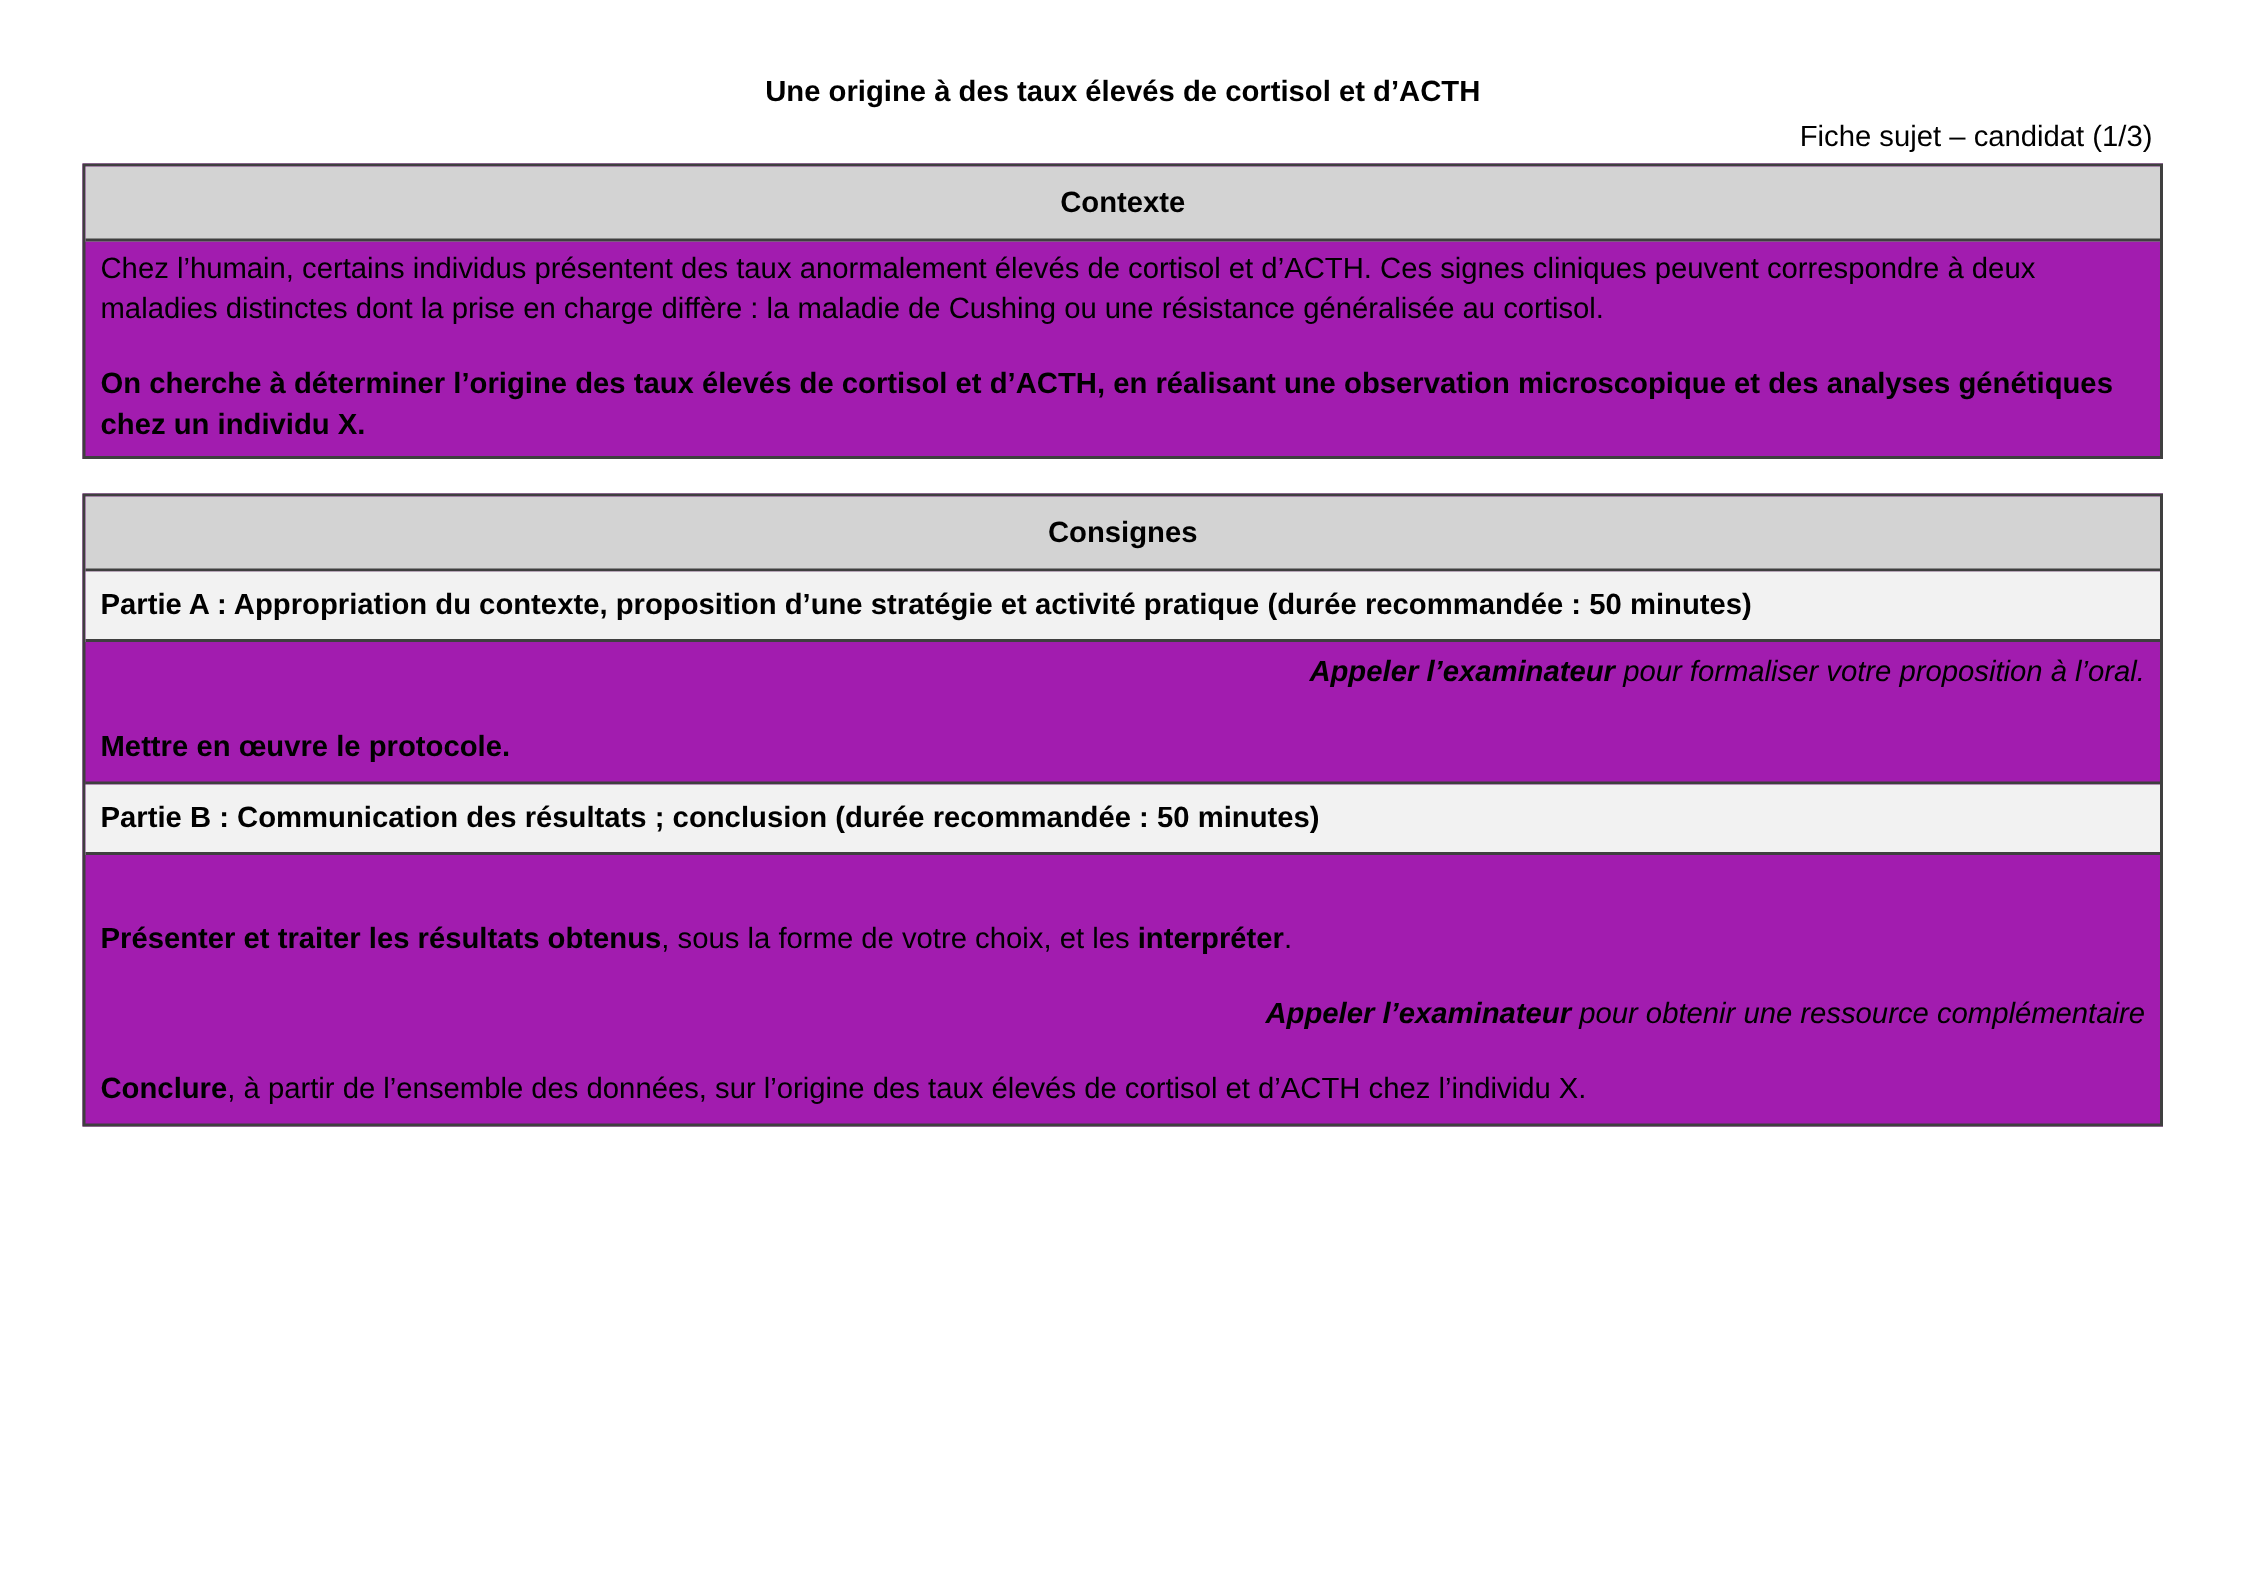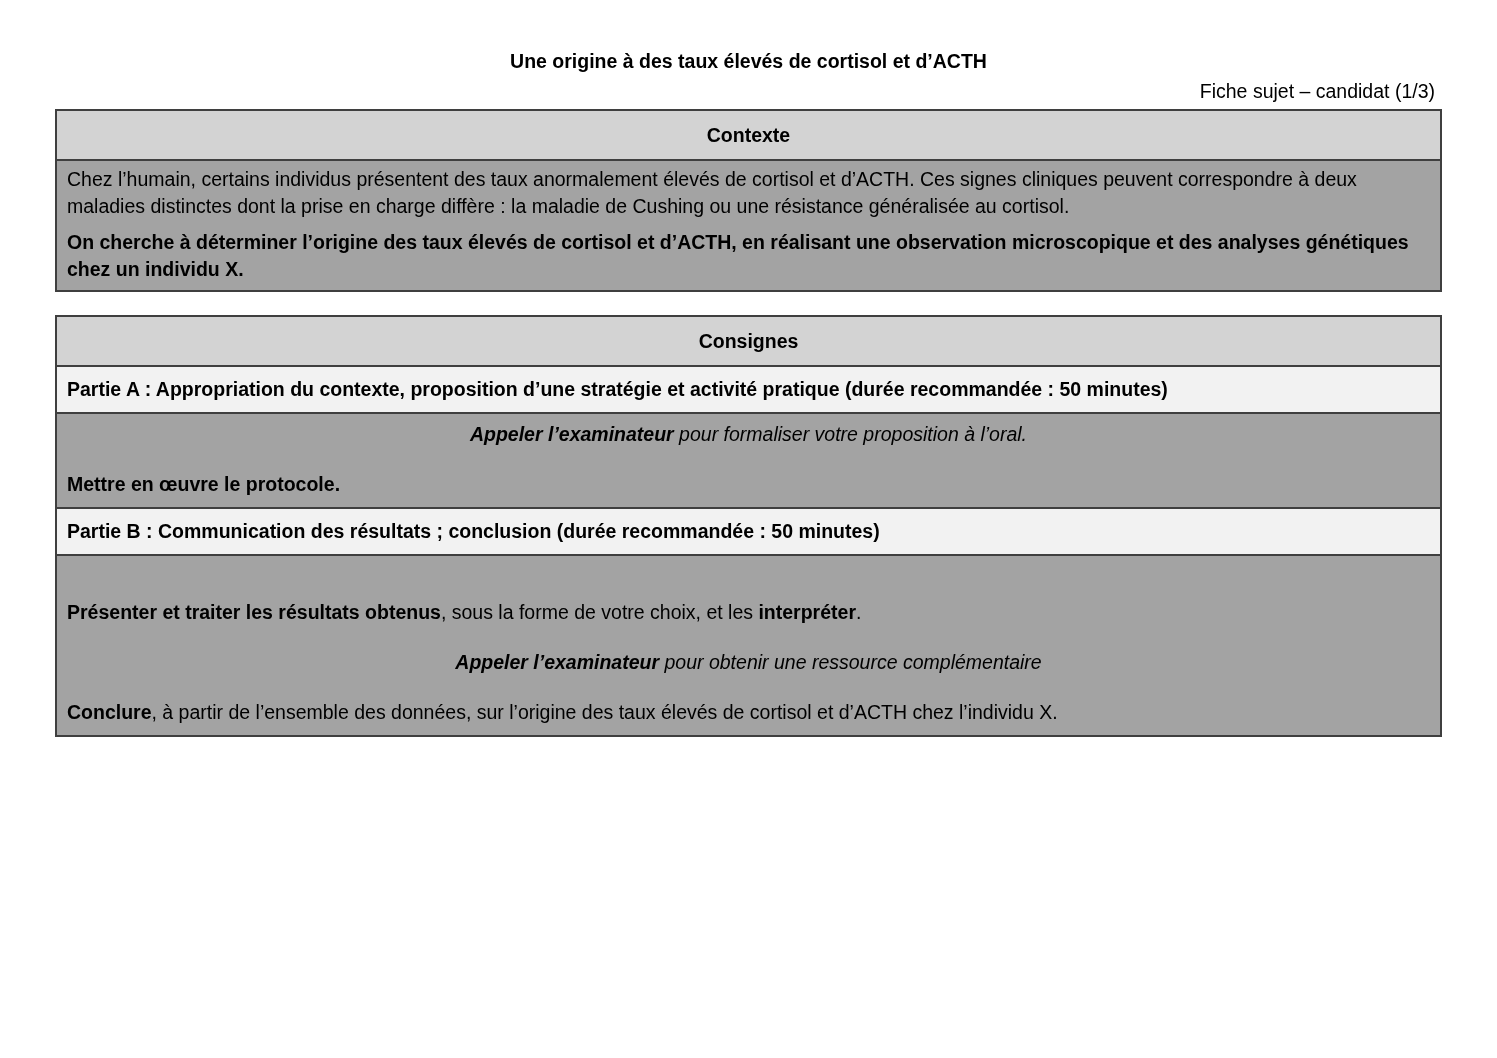--- a/index.html
+++ b/index.html
@@ -30,51 +30,51 @@
     text-align: center;
     font-weight: 700;
   }
   .fiche-line {
     text-align: right;
     margin: 3px 62px 4px 0;
   }
   .doc-table {
     margin: 0 55px;
     border: 2px solid var(--border);
-    background: #a3a3a3;
+    background: #a21caf;
   }
   .consignes-table { margin-top: 23px; }
   .table-header {
     background: var(--header-bg);
     font-weight: 700;
     text-align: center;
     padding: 11px 0 10px;
     border-bottom: 2px solid var(--border);
   }
   .ctx-body {
     padding: 5px 10px 7px;
   }
   .ctx-body p { margin: 0; }
-  .ctx-body p + p { margin-top: 9px; }
+  .ctx-body p + p { margin-top: 23px; }
   .subheader-row {
     background: var(--subheader-bg);
     font-weight: 700;
     padding: 9px 10px;
     border-bottom: 2px solid var(--border);
   }
   .tasks-body {
     padding: 7px 10px 9px;
     border-bottom: 2px solid var(--border);
   }
   .tasks-body.last { border-bottom: none; margin-top: 36px; }
   .tasks-body p { margin: 0; }
   .tasks-body p + p { margin-top: 23px; }
   .b { font-weight: 700; }
   .center { text-align: center; }
-  .italic { font-style: italic; }
+  .italic { font-style: italic; text-align: right; }
   .doc-footer {
     position: absolute;
     top: 1003px;
     right: 135px;
     font-weight: 700;
   }
 </style>
 </head>
 <body>
 

